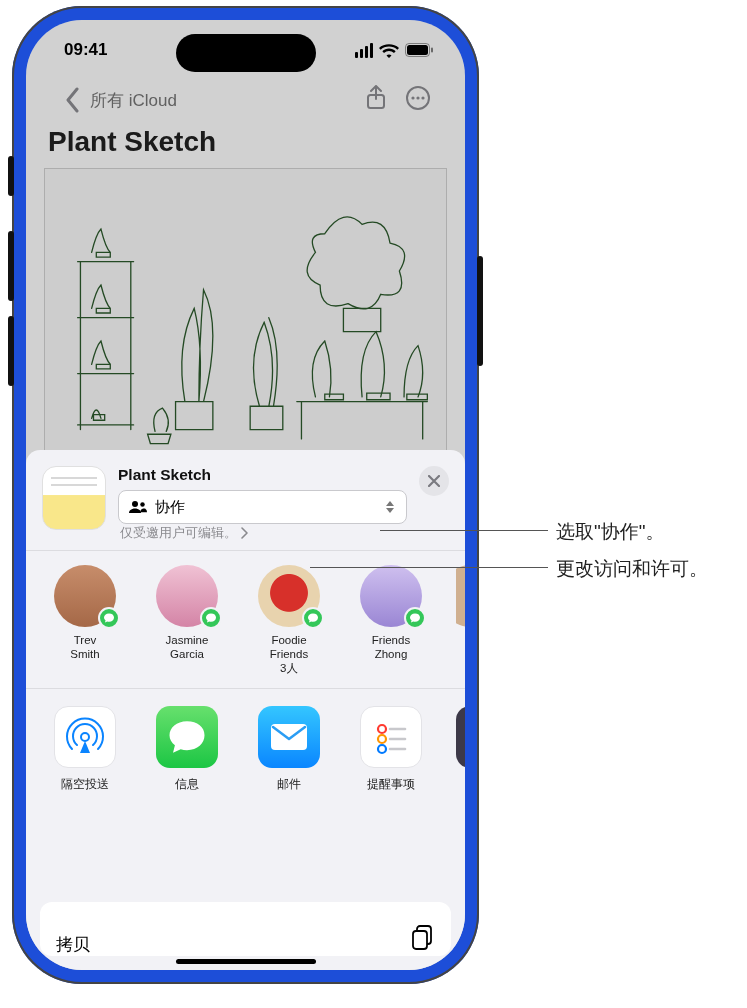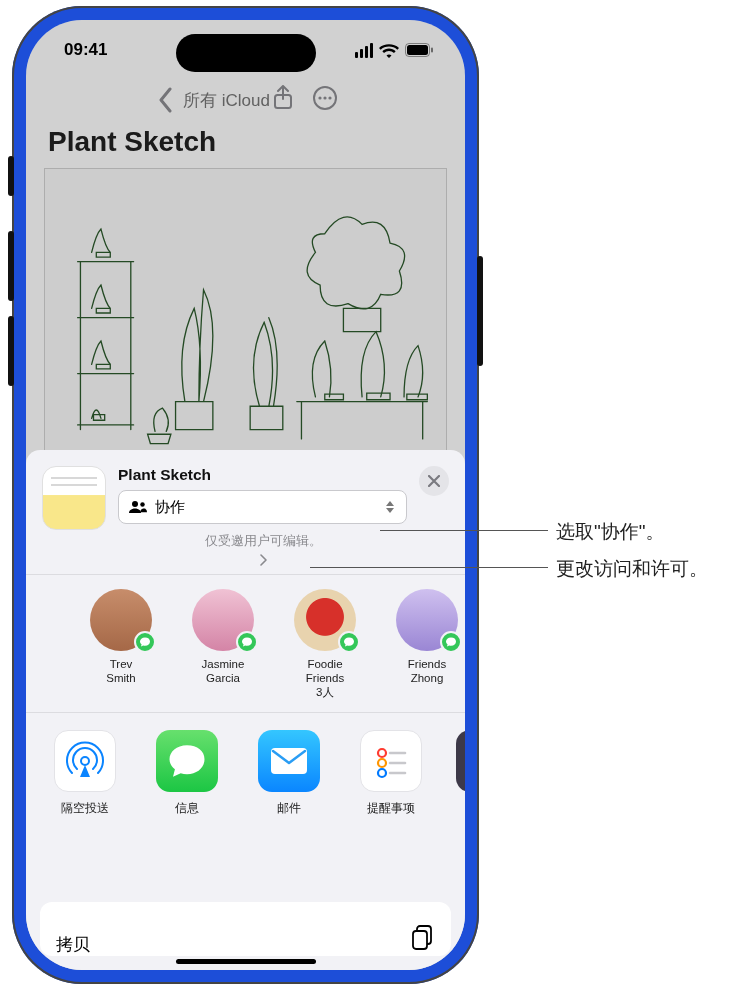--- a/index.html
+++ b/index.html
@@ -49,22 +49,22 @@
   }
   .status-icons { display: flex; align-items: center; gap: 6px; }
   .sig-bars { display: flex; align-items: flex-end; gap: 2px; }
   .sig-bars span { width: 3px; background: #000; border-radius: 1px; display:block;}
   .sig-bars span:nth-child(1){height:6px} .sig-bars span:nth-child(2){height:9px}
   .sig-bars span:nth-child(3){height:12px} .sig-bars span:nth-child(4){height:15px}
   .wifi-ic svg, .batt svg { display:block; }
 
   
   .notes-nav {
-    display:flex; align-items:center; justify-content:center;
-    padding: 0 18px; height: 40px; color:#777;
+    display:flex; align-items:center; justify-content:space-between;
+    padding: 0 34px; height: 40px; color:#777;
   }
   .nav-back { display:flex; align-items:center; gap:4px; font-size:17px; }
   .nav-actions { display:flex; align-items:center; gap:16px; }
   .nav-svg { width:26px; height:26px; }
 
   .note-title { font-size:28px; font-weight:700; padding: 6px 22px 10px; color:#222; }
 
   .sketch-area {
     margin: 0 18px; height: 290px; border:0.5px solid rgba(0,0,0,.15);
     background:#fafafa; position:relative; overflow:hidden;
@@ -113,30 +113,30 @@
     font-size:15px;
   }
   .collab-left { display:flex; align-items:center; gap:8px;justify-content:flex-end; }
   .collab-left svg { width:18px; height:14px; }
   .updown { width:12px; height:16px; display:flex; flex-direction:column; align-items:center; justify-content:center; gap:2px;}
   .updown::before,.updown::after{content:"";width:0;height:0;border-left:4px solid transparent;border-right:4px solid transparent;}
   .updown::before{border-bottom:5px solid #777;}
   .updown::after{border-top:5px solid #777;}
 
   .perm-row {
-    margin-top:8px; display:flex; align-items:center; gap:4px;
-    font-size:13px; color:#8a8a8e; padding-left: 2px; flex-direction: column;
+    display:flex; align-items:center; gap:4px;
+    font-size:13px; color:#8a8a8e; padding-left: 2px;
   }
   .perm-row svg{ width:8px; height:12px; }
 
   .hr { height:0.5px; background:#dcdce0; }
 
   
   .contacts {
-    display:flex; gap:28px; padding:14px 16px 12px 22px; overflow:hidden;margin-left:36px;
+    display:flex; gap:28px; padding:14px 16px 12px 22px; overflow:hidden;
   }
   .contact {
     width:74px; flex-shrink:0; display:flex; flex-direction:column; align-items:center;
     font-size:11.5px; line-height:1.25; text-align:center; color:#222;
   }
   .avatar {
     width:62px; height:62px; border-radius:50%; position:relative; margin-bottom:6px;
     background:#ddd;
   }
   .badge {

